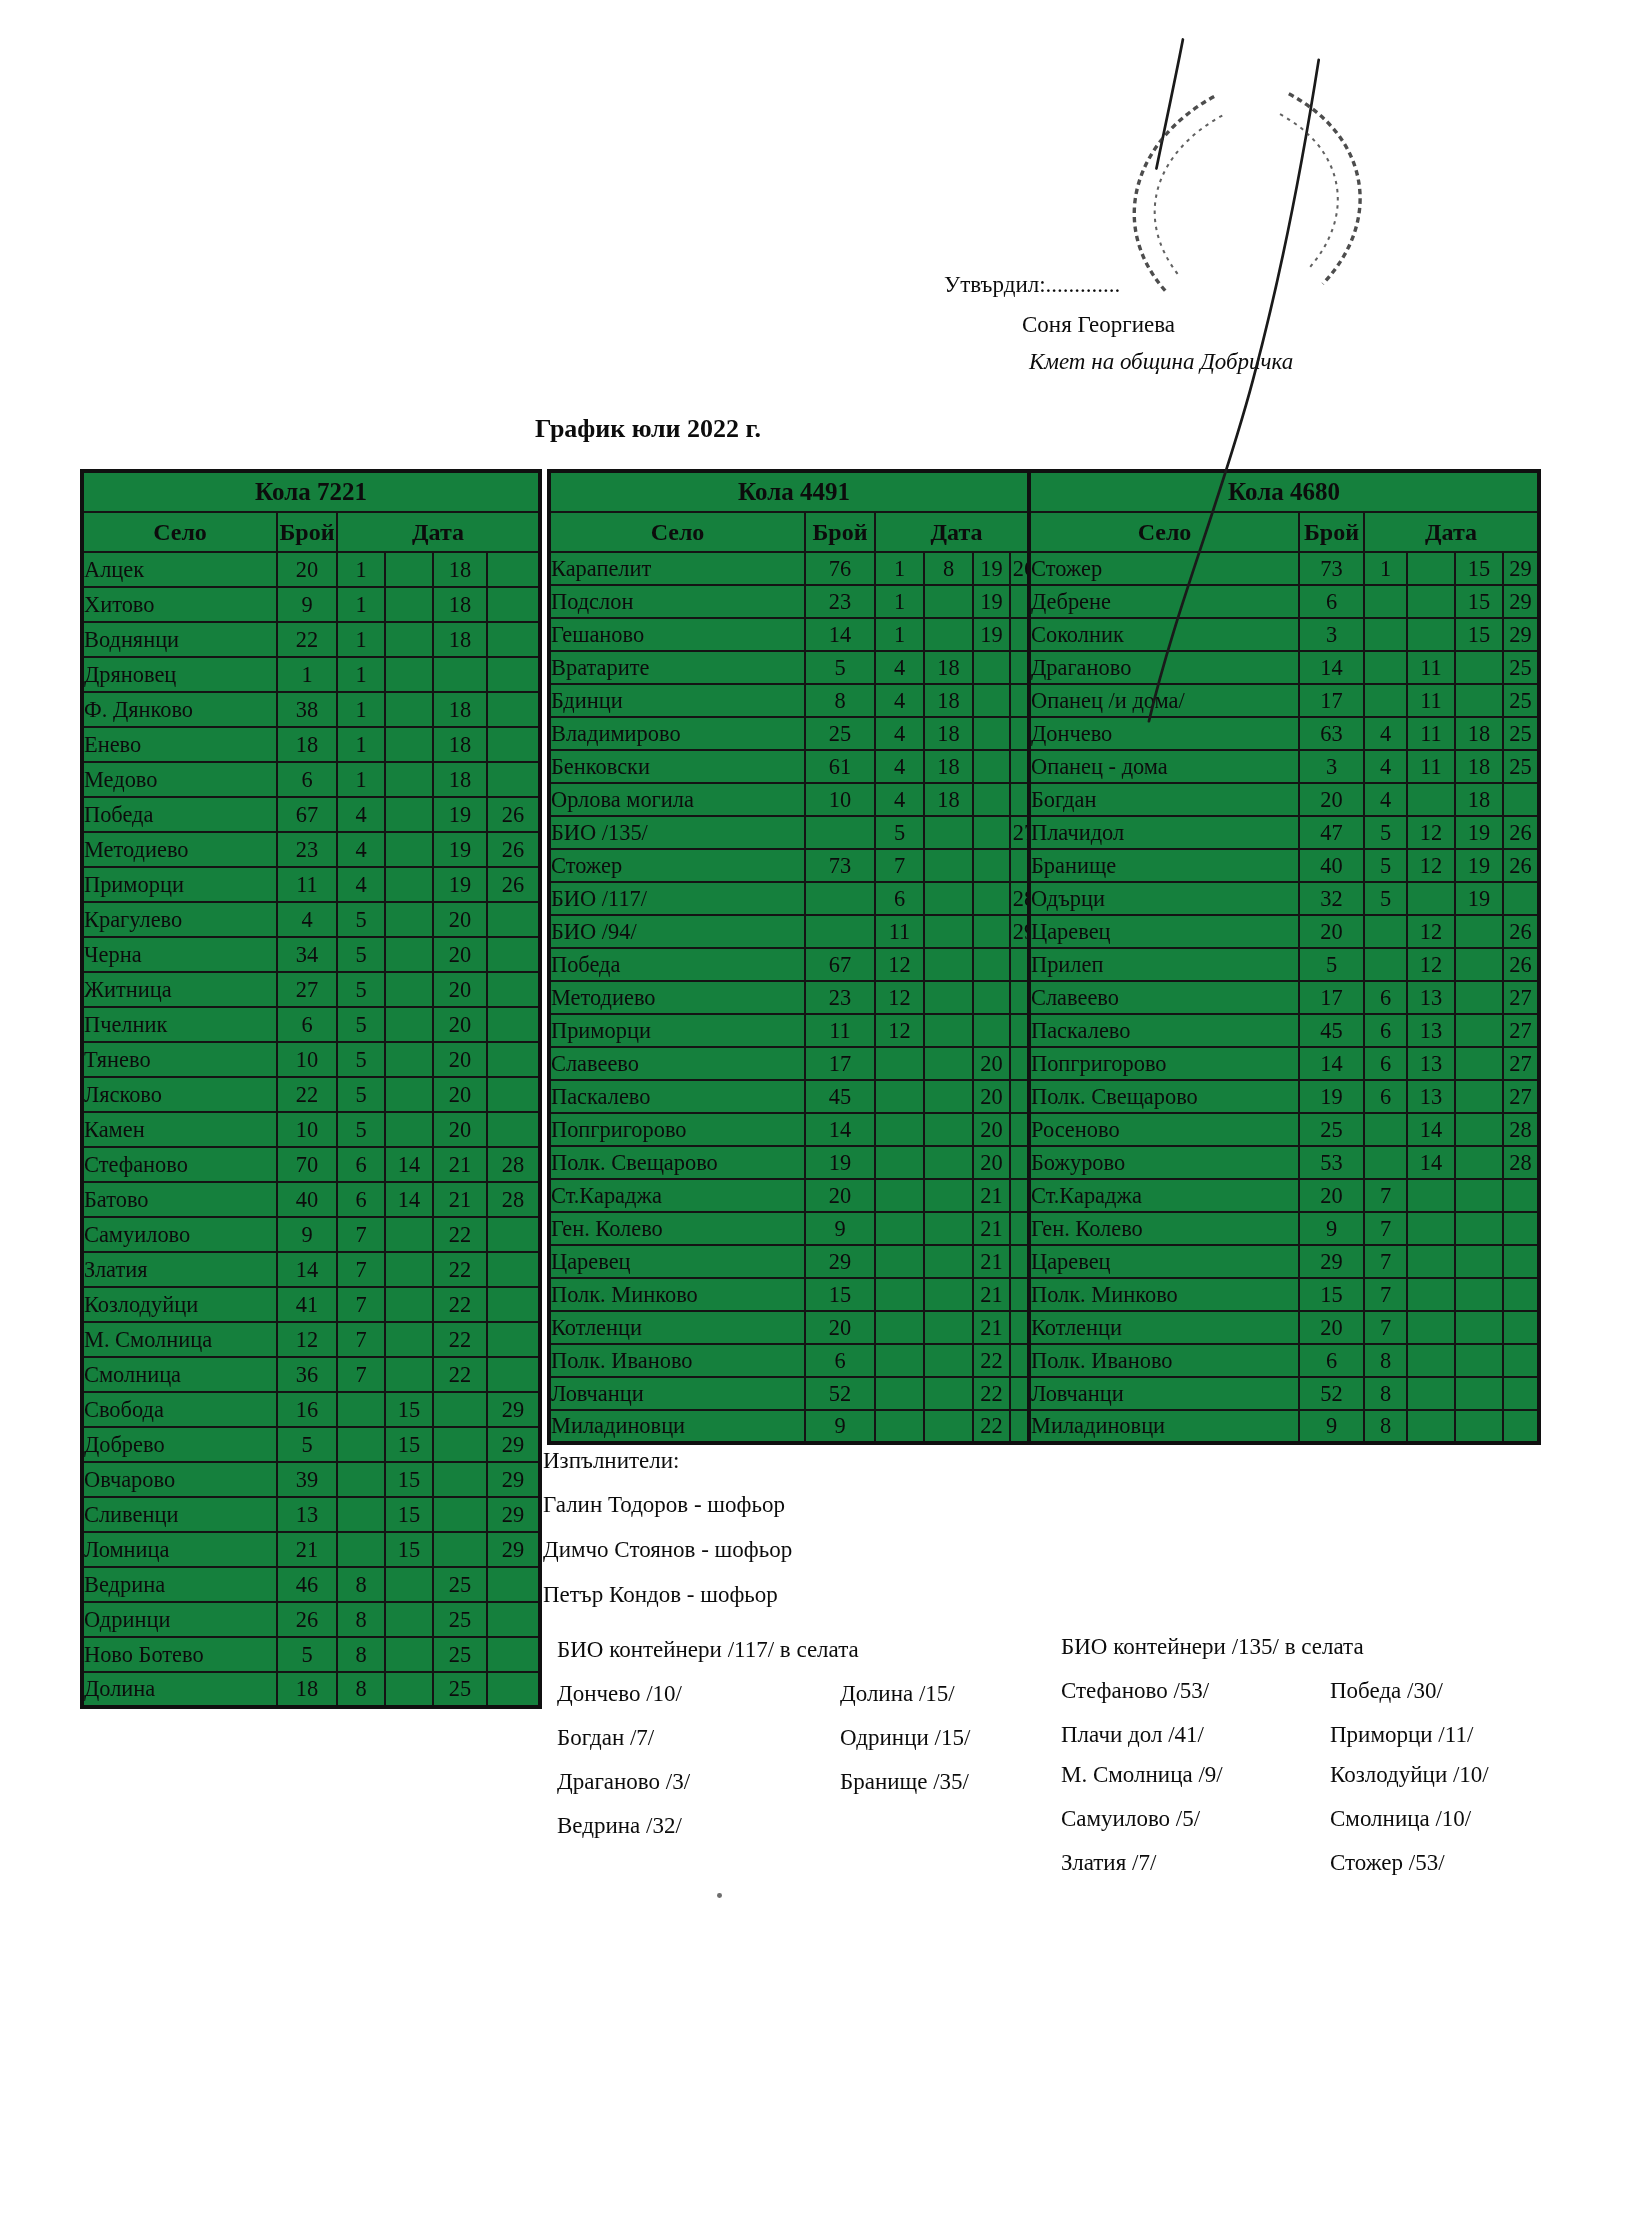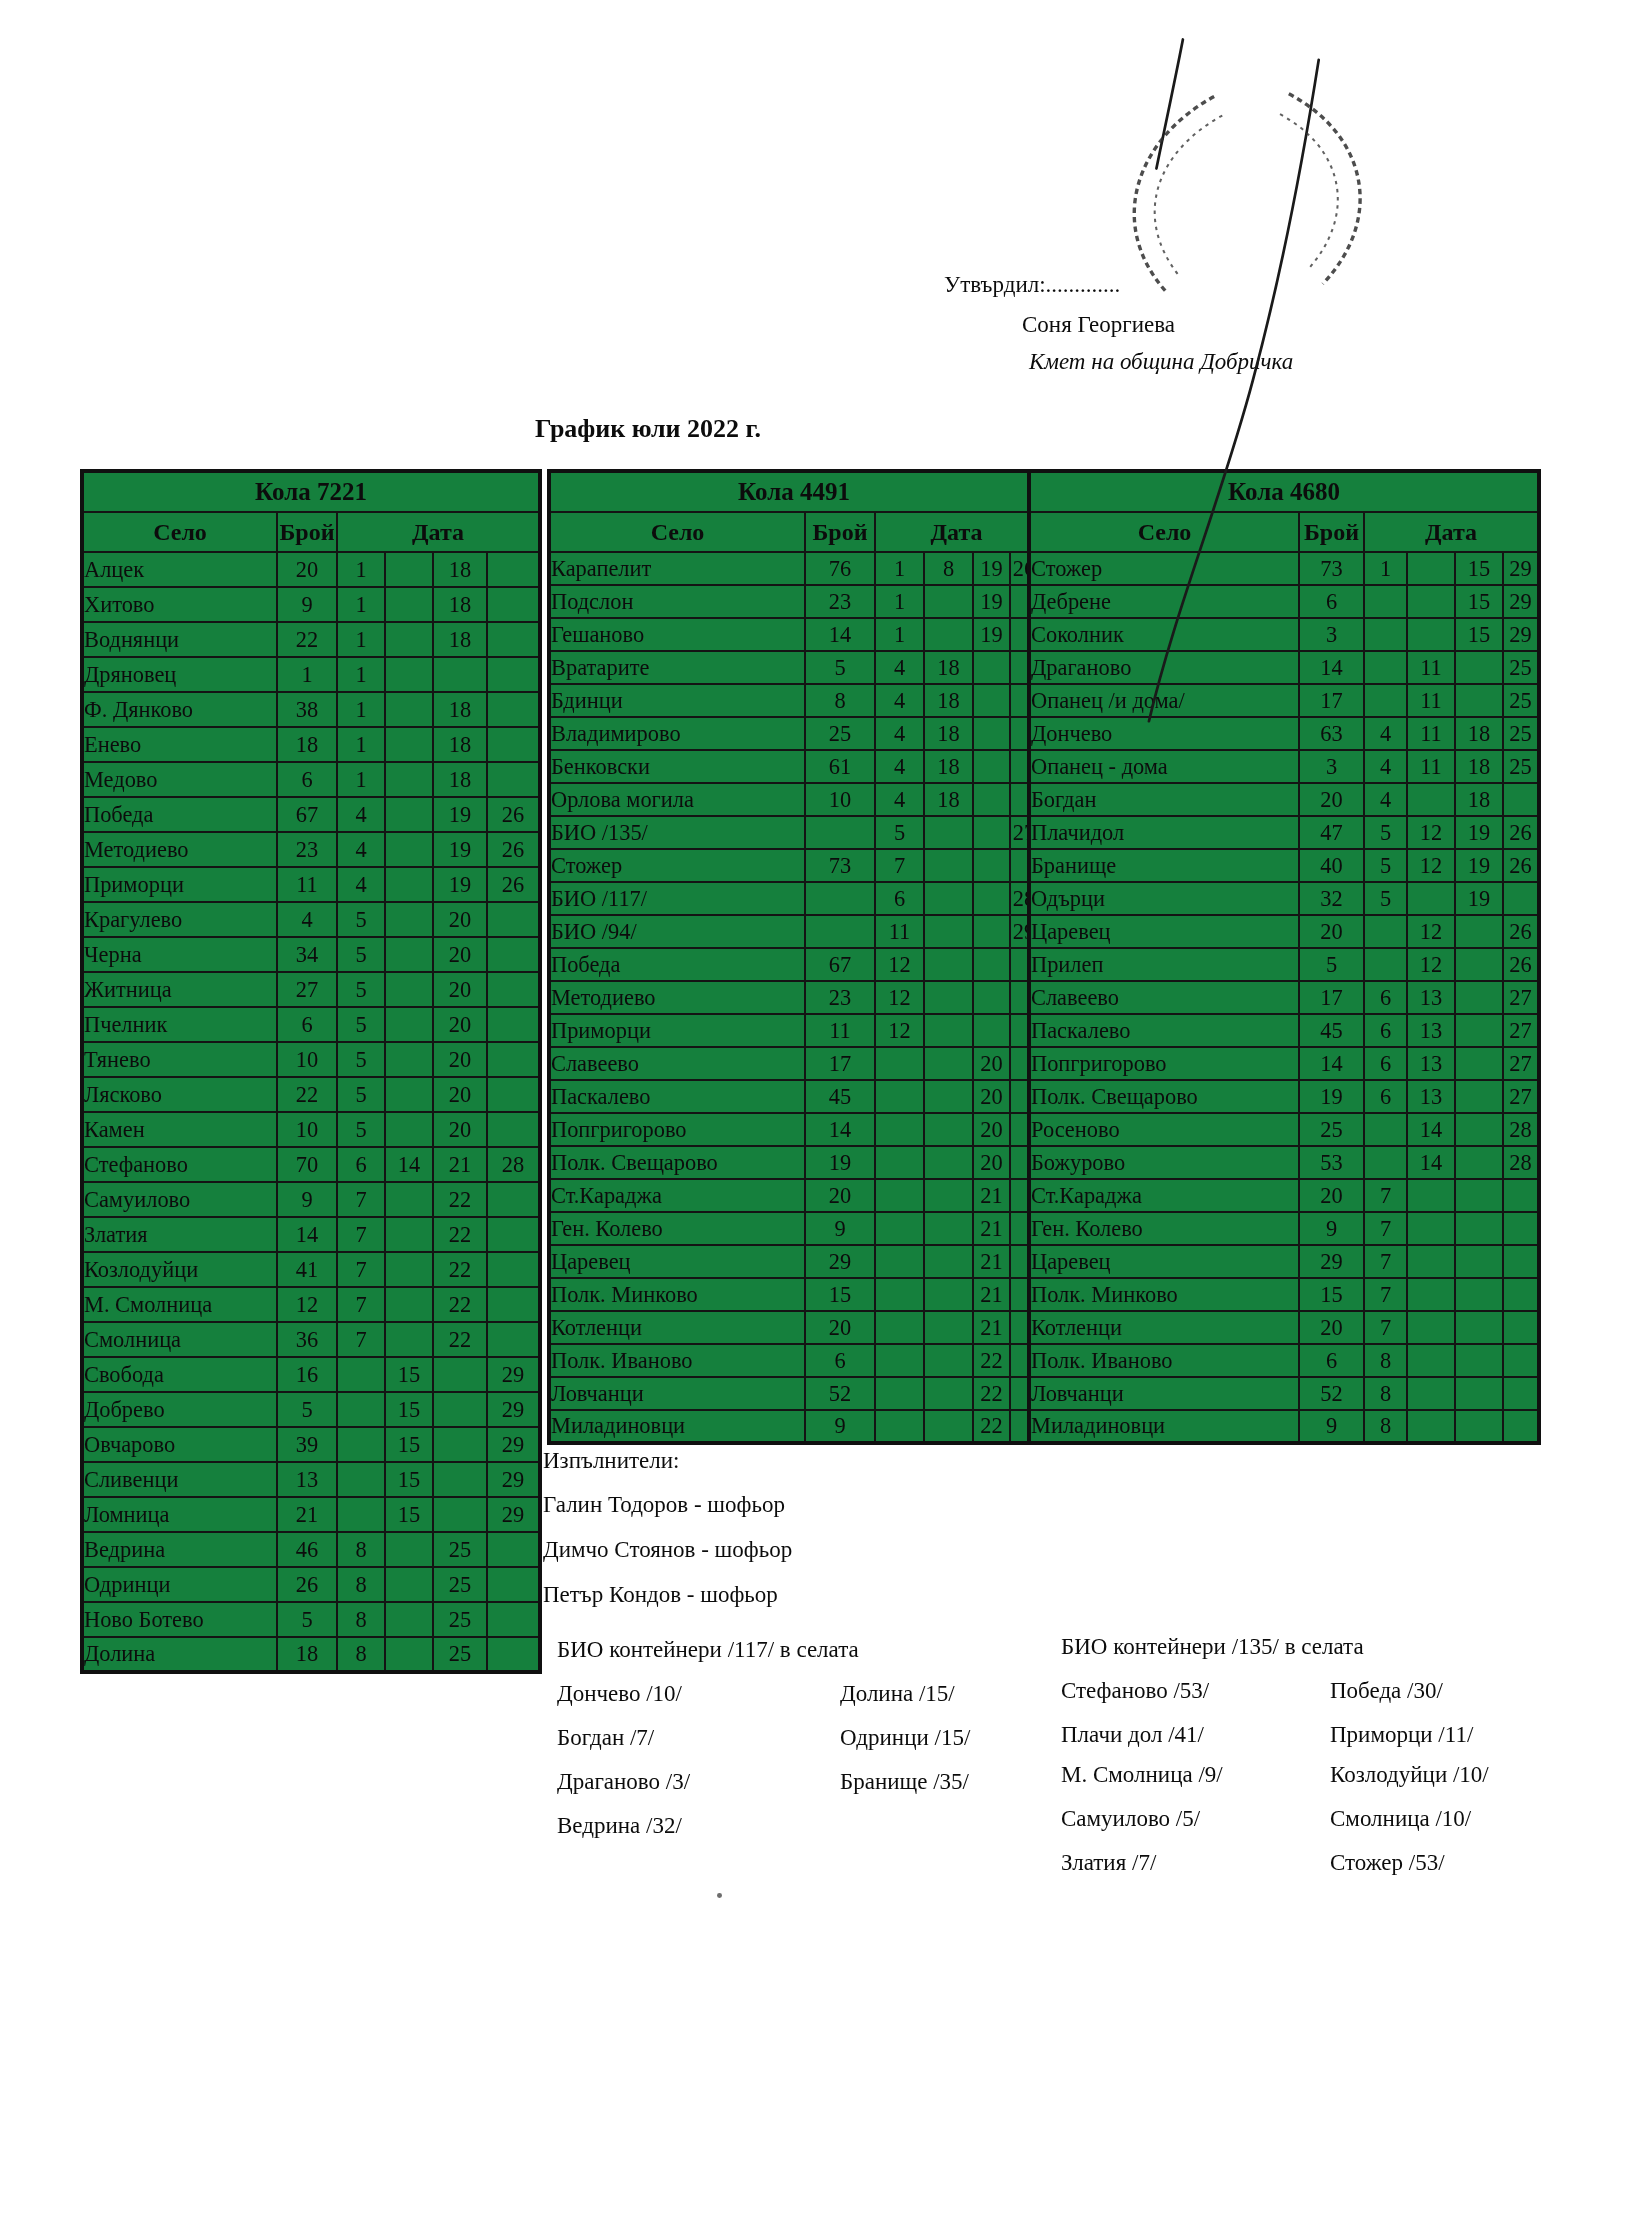--- a/index.html
+++ b/index.html
@@ -220,20 +220,28 @@
       </tr>
       <tr>
         <td class="v">Стефаново</td>
         <td class="c">70</td>
         <td class="d">6</td>
         <td class="d">14</td>
         <td class="d">21</td>
         <td class="d">28</td>
       </tr>
       <tr>
+        <td class="v">Батово</td>
+        <td class="c">40</td>
+        <td class="d">6</td>
+        <td class="d">14</td>
+        <td class="d">21</td>
+        <td class="d">28</td>
+      </tr>
+      <tr>
         <td class="v">Самуилово</td>
         <td class="c">9</td>
         <td class="d">7</td>
         <td class="d"></td>
         <td class="d">22</td>
         <td class="d"></td>
       </tr>
       <tr>
         <td class="v">Златия</td>
         <td class="c">14</td>

